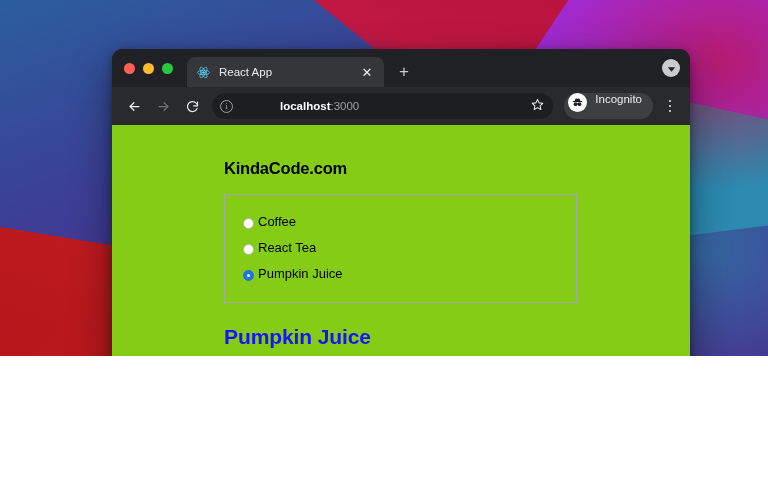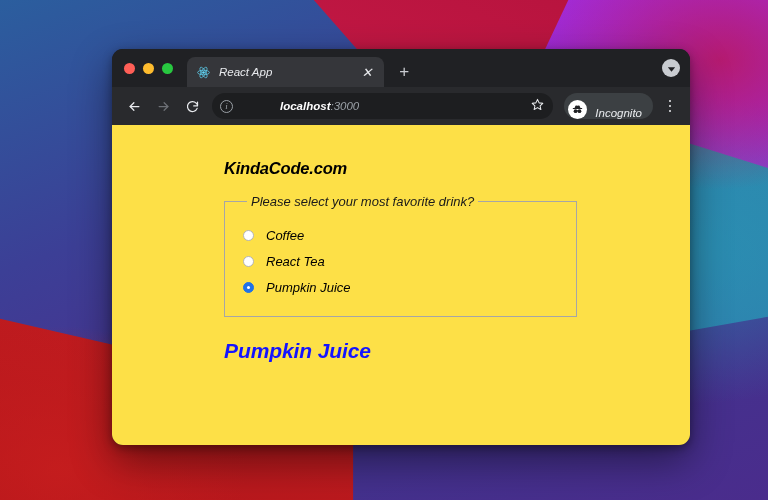--- a/index.html
+++ b/index.html
@@ -8,24 +8,23 @@
     width: 768px;
     height: 500px;
     overflow: hidden;
     font-family: "Liberation Sans", sans-serif;
   }
 
   
   #wallpaper {
     position: relative;
     width: 768px;
-    height: 500px;
+    height: 356px;
     background: #3a3f8f;
     overflow: hidden;
-    font-style: italic;
   }
   .wp-layer { position: absolute; inset: 0; }
 
   
   .wp-base {
     background: linear-gradient(160deg, #2b5e9e 0%, #3c3f96 35%, #4b2f8e 65%, #5b2a8a 100%);
   }
   
   .wp-crimson {
     background: linear-gradient(205deg, #b4123c 0%, #c01743 30%, rgba(170,30,120,0.0) 62%);
@@ -193,21 +192,21 @@
   .url { font-size: 11.5px; white-space: nowrap; overflow: hidden; flex: 1 1 auto; }
   .url-host { color: #ffffff; font-weight: bold; margin-left: 40px; }
   .url-port { color: #9aa0a6; }
   .star { margin-left: auto; color: #e8eaed; font-size: 12px; flex: 0 0 auto; }
 
   .incognito-pill {
     height: 26px;
     background: #3c4043;
     border-radius: 13px;
     display: flex;
-    align-items: flex-end;
+    align-items: flex-start;
     gap: 8px;
     padding: 0 11px 0 4px;
     margin-left: 2px;
   }
   .incog-avatar {
     width: 19px; height: 19px;
     border-radius: 50%;
     background: #ffffff;
     display: flex; align-items: center; justify-content: center;
     flex: 0 0 auto;
@@ -218,21 +217,21 @@
     display: flex; flex-direction: column;
     align-items: center; justify-content: center;
     gap: 2.5px;
     margin-left: 3px;
   }
   .kebab span { width: 2.6px; height: 2.6px; border-radius: 50%; background: #e8eaed; display: block; }
 
   
   .viewport {
     flex: 1 1 auto;
-    background: #fde047;
+    background: #84cc16;
     padding: 34px 0 16px 112px;
     overflow: hidden;
   }
   .site-title {
     font-size: 16.5px;
     font-weight: bold;
     color: #000000;
     letter-spacing: -0.2px;
     margin-bottom: 16px;
   }
@@ -243,22 +242,22 @@
     margin: 0;
   }
   fieldset.drink-group legend {
     font-size: 13px;
     color: #1a1a1a;
     padding: 0 4px;
     margin-left: 4px;
   }
   .radio-row {
     display: flex;
-    align-items: center;
-    gap: 12px;
+    align-items: flex-end;
+    gap: 4px;
     margin-top: 11px;
   }
   .radio-row:first-of-type { margin-top: 6px; }
   .radio {
     width: 11px; height: 11px;
     border-radius: 50%;
     border: 1.2px solid #b4b4b4;
     background: #ffffff;
     flex: 0 0 auto;
     position: relative;
@@ -387,21 +386,20 @@
         <span></span>
         <span></span>
       </div>
     </div>
 
     <div class="viewport">
 
       <div class="site-title">KindaCode.com</div>
 
       <fieldset class="drink-group">
-        <legend>Please select your most favorite drink?</legend>
 
         <label class="radio-row">
           <span class="radio"></span>
           <span class="radio-label">Coffee</span>
         </label>
 
         <label class="radio-row">
           <span class="radio"></span>
           <span class="radio-label">React Tea</span>
         </label>

